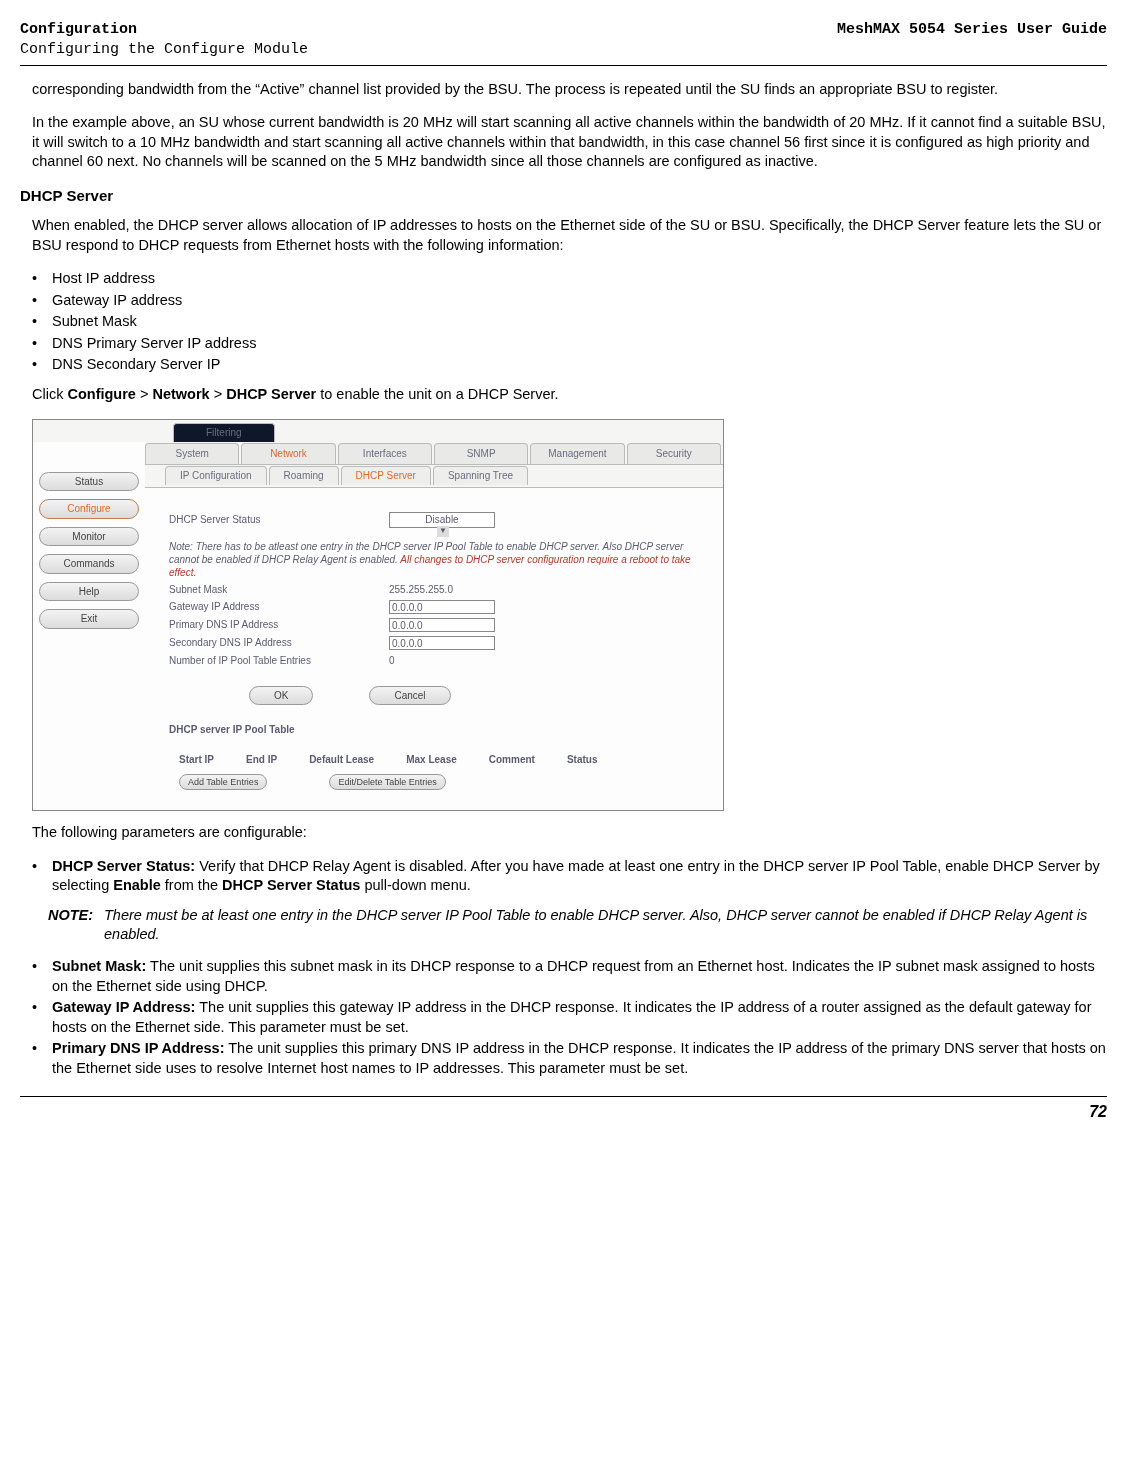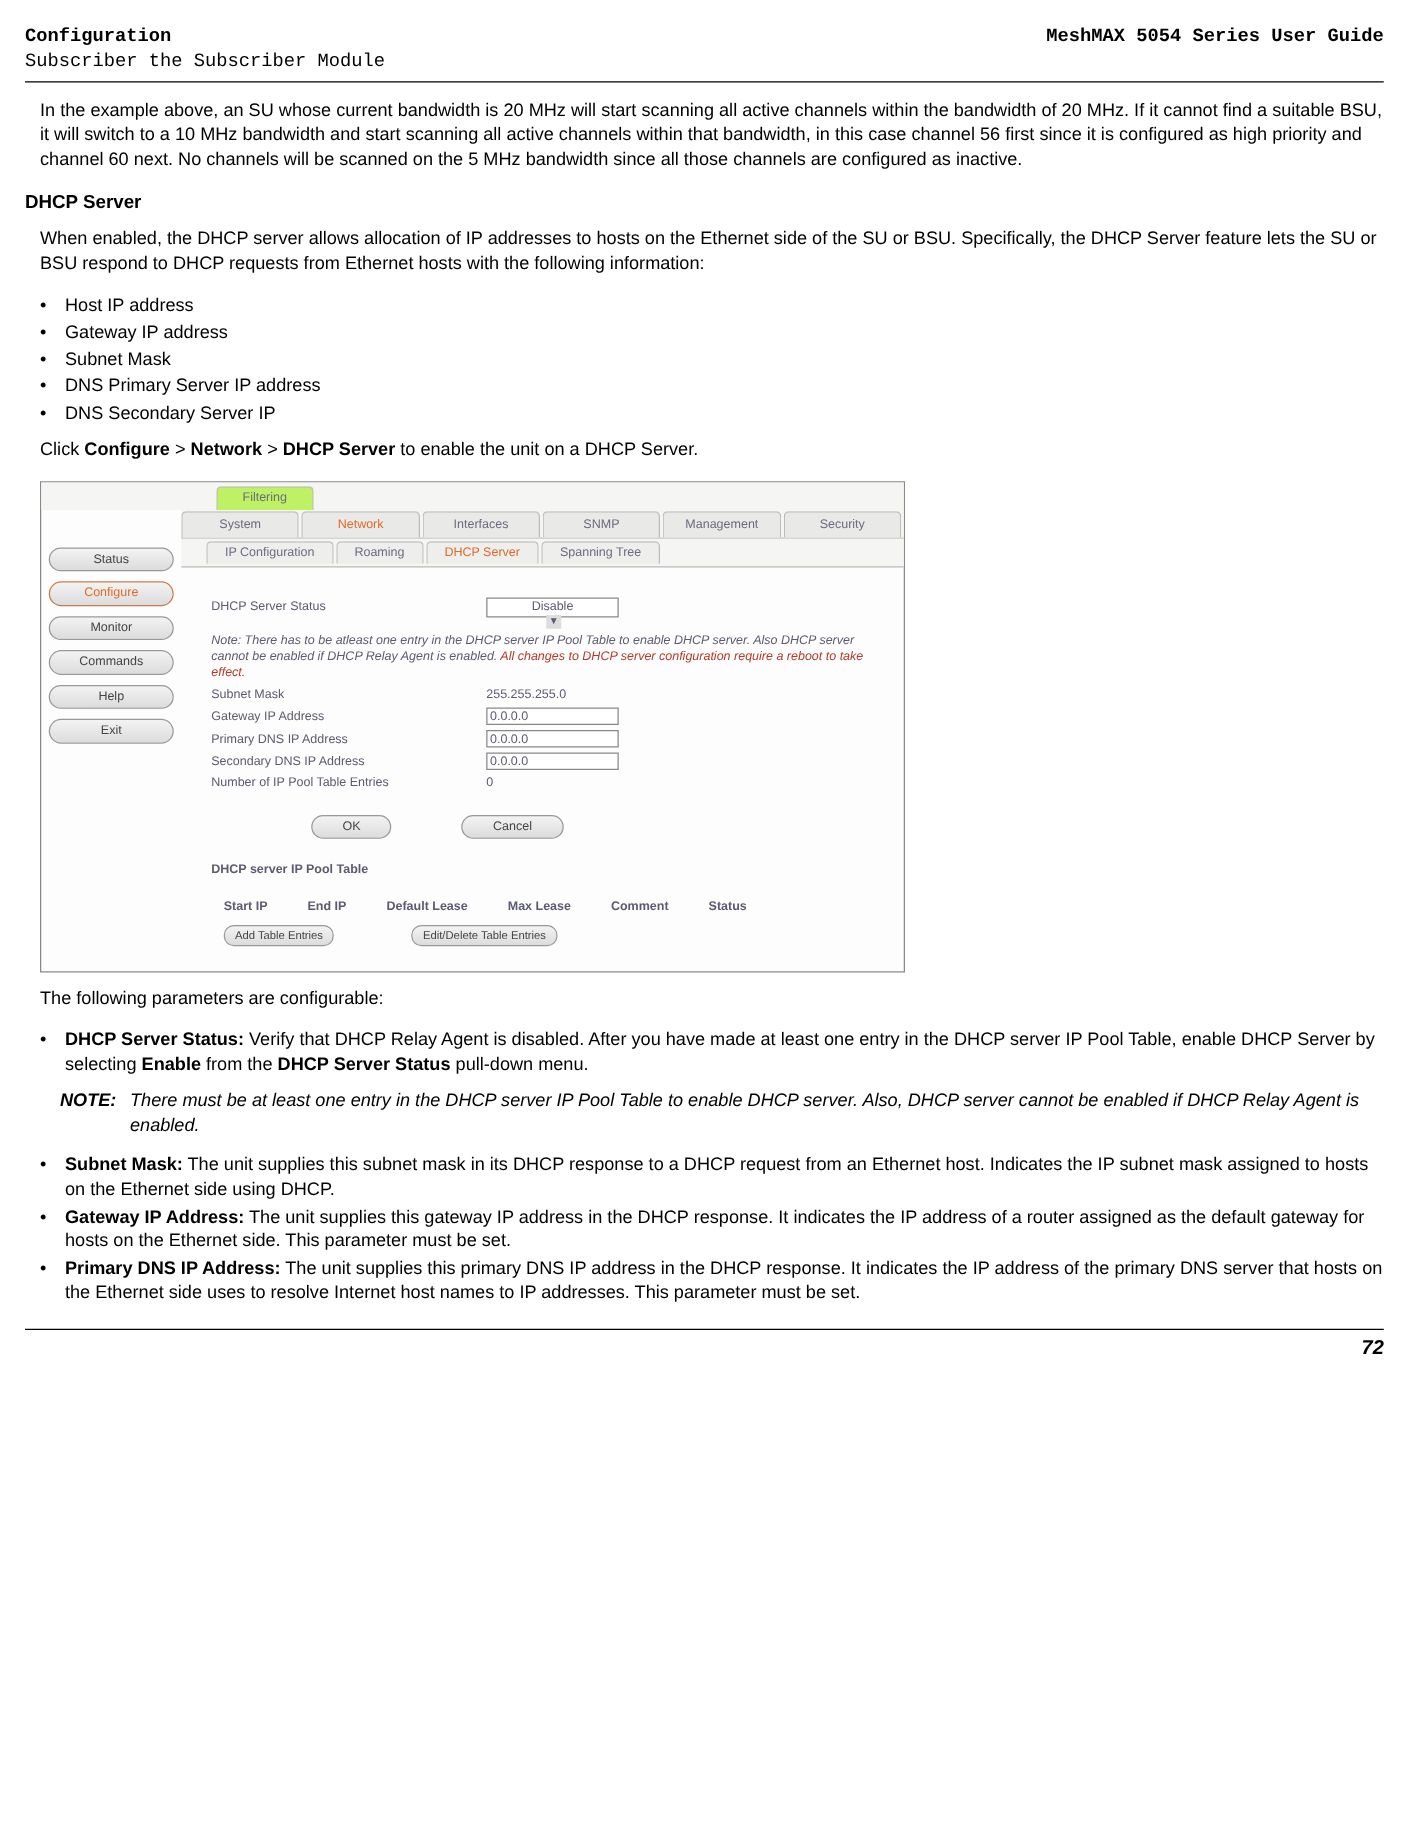--- a/index.html
+++ b/index.html
@@ -79,26 +79,26 @@
   }
   
   .ss-toprow {
     display: flex;
     align-items: flex-end;
     height: 22px;
     padding-left: 140px;
     background: #f5f5f3;
   }
   .ss-filtertab {
-    background: #bef264;
+    background: #0f172a;
     border: 1px solid #bbb;
     border-bottom: none;
     border-top-left-radius: 4px;
     border-top-right-radius: 4px;
-    padding: 2px 20px;
+    padding: 2px 32px;
     color: #6b6b80;
     font-size: 10px;
   }
   .ss-mainrow {
     display: flex;
     align-items: stretch;
   }
   .ss-leftcol {
     width: 100px;
     padding: 30px 6px 0 6px;
@@ -271,25 +271,26 @@
   }
 </style>
 </head>
 <body>
 
 <div class="page">
 
   <div class="header-row">
     <div>
       <div class="hl">Configuration</div>
-      <div class="hl-sub">Subscriber the Subscriber Module</div>
+      <div class="hl-sub">Configuring the Configure Module</div>
     </div>
     <div class="hr">MeshMAX 5054 Series User Guide</div>
   </div>
 
+  <p class="body-text">corresponding bandwidth from the “Active” channel list provided by the BSU. The process is repeated until the SU finds an appropriate BSU to register.</p>
   <p class="body-text">In the example above, an SU whose current bandwidth is 20 MHz will start scanning all active channels within the bandwidth of 20 MHz. If it cannot find a suitable BSU, it will switch to a 10 MHz bandwidth and start scanning all active channels within that bandwidth, in this case channel 56 first since it is configured as high priority and channel 60 next. No channels will be scanned on the 5 MHz bandwidth since all those channels are configured as inactive.</p>
 
   <div class="section-title">DHCP Server</div>
 
   <p class="body-text">When enabled, the DHCP server allows allocation of IP addresses to hosts on the Ethernet side of the SU or BSU. Specifically, the DHCP Server feature lets the SU or BSU respond to DHCP requests from Ethernet hosts with the following information:</p>
 
   <div class="list">
     <div class="list-row">
         <span class="list-bullet">•</span>
         <span class="list-text">Host IP address</span>

